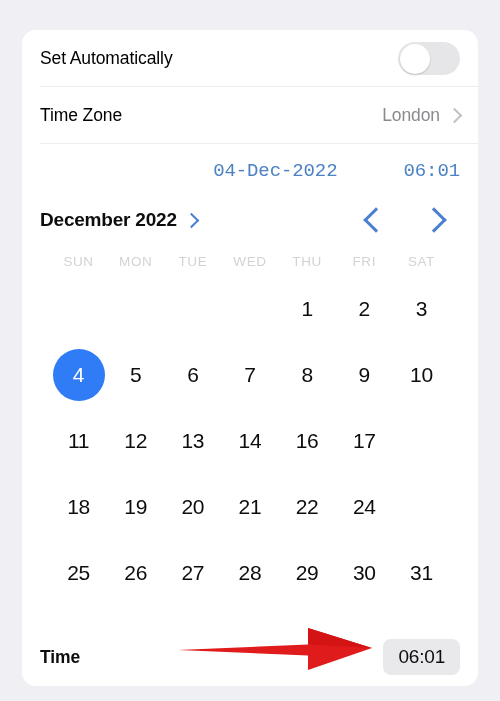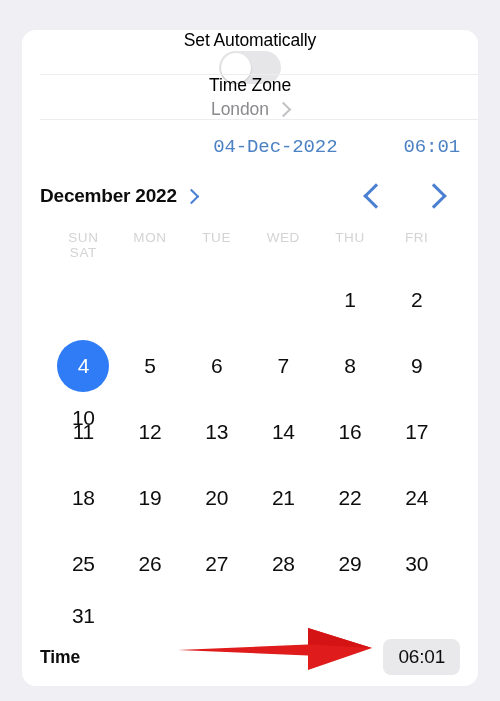--- a/index.html
+++ b/index.html
@@ -27,24 +27,23 @@
     box-sizing: border-box;
     overflow: hidden;
   }
 
   
   .row {
     position: relative;
     display: flex;
     align-items: center;
     justify-content: space-between;
-    height: 45px;
+    height: 57px;
     padding: 0 18px 0 18px;
     box-sizing: border-box;
-    flex-direction: column;
   }
   .row-sep::after {
     content: "";
     position: absolute;
     left: 18px;
     right: 0;
     bottom: 0;
     height: 1px;
     background: #ededef;
   }
@@ -147,21 +146,21 @@
   .cal-nav {
     display: flex;
     align-items: center;
     gap: 40px;
     padding-right: 4px;
   }
 
   
   .weekdays, .week {
     display: grid;
-    grid-template-columns: repeat(6, 1fr);
+    grid-template-columns: repeat(7, 1fr);
     padding: 0 28px;
     box-sizing: border-box;
   }
   .weekdays {
     margin-top: 14px;
   }
   .wd {
     text-align: center;
     font-size: 13.5px;
     color: #d3d3d6;

